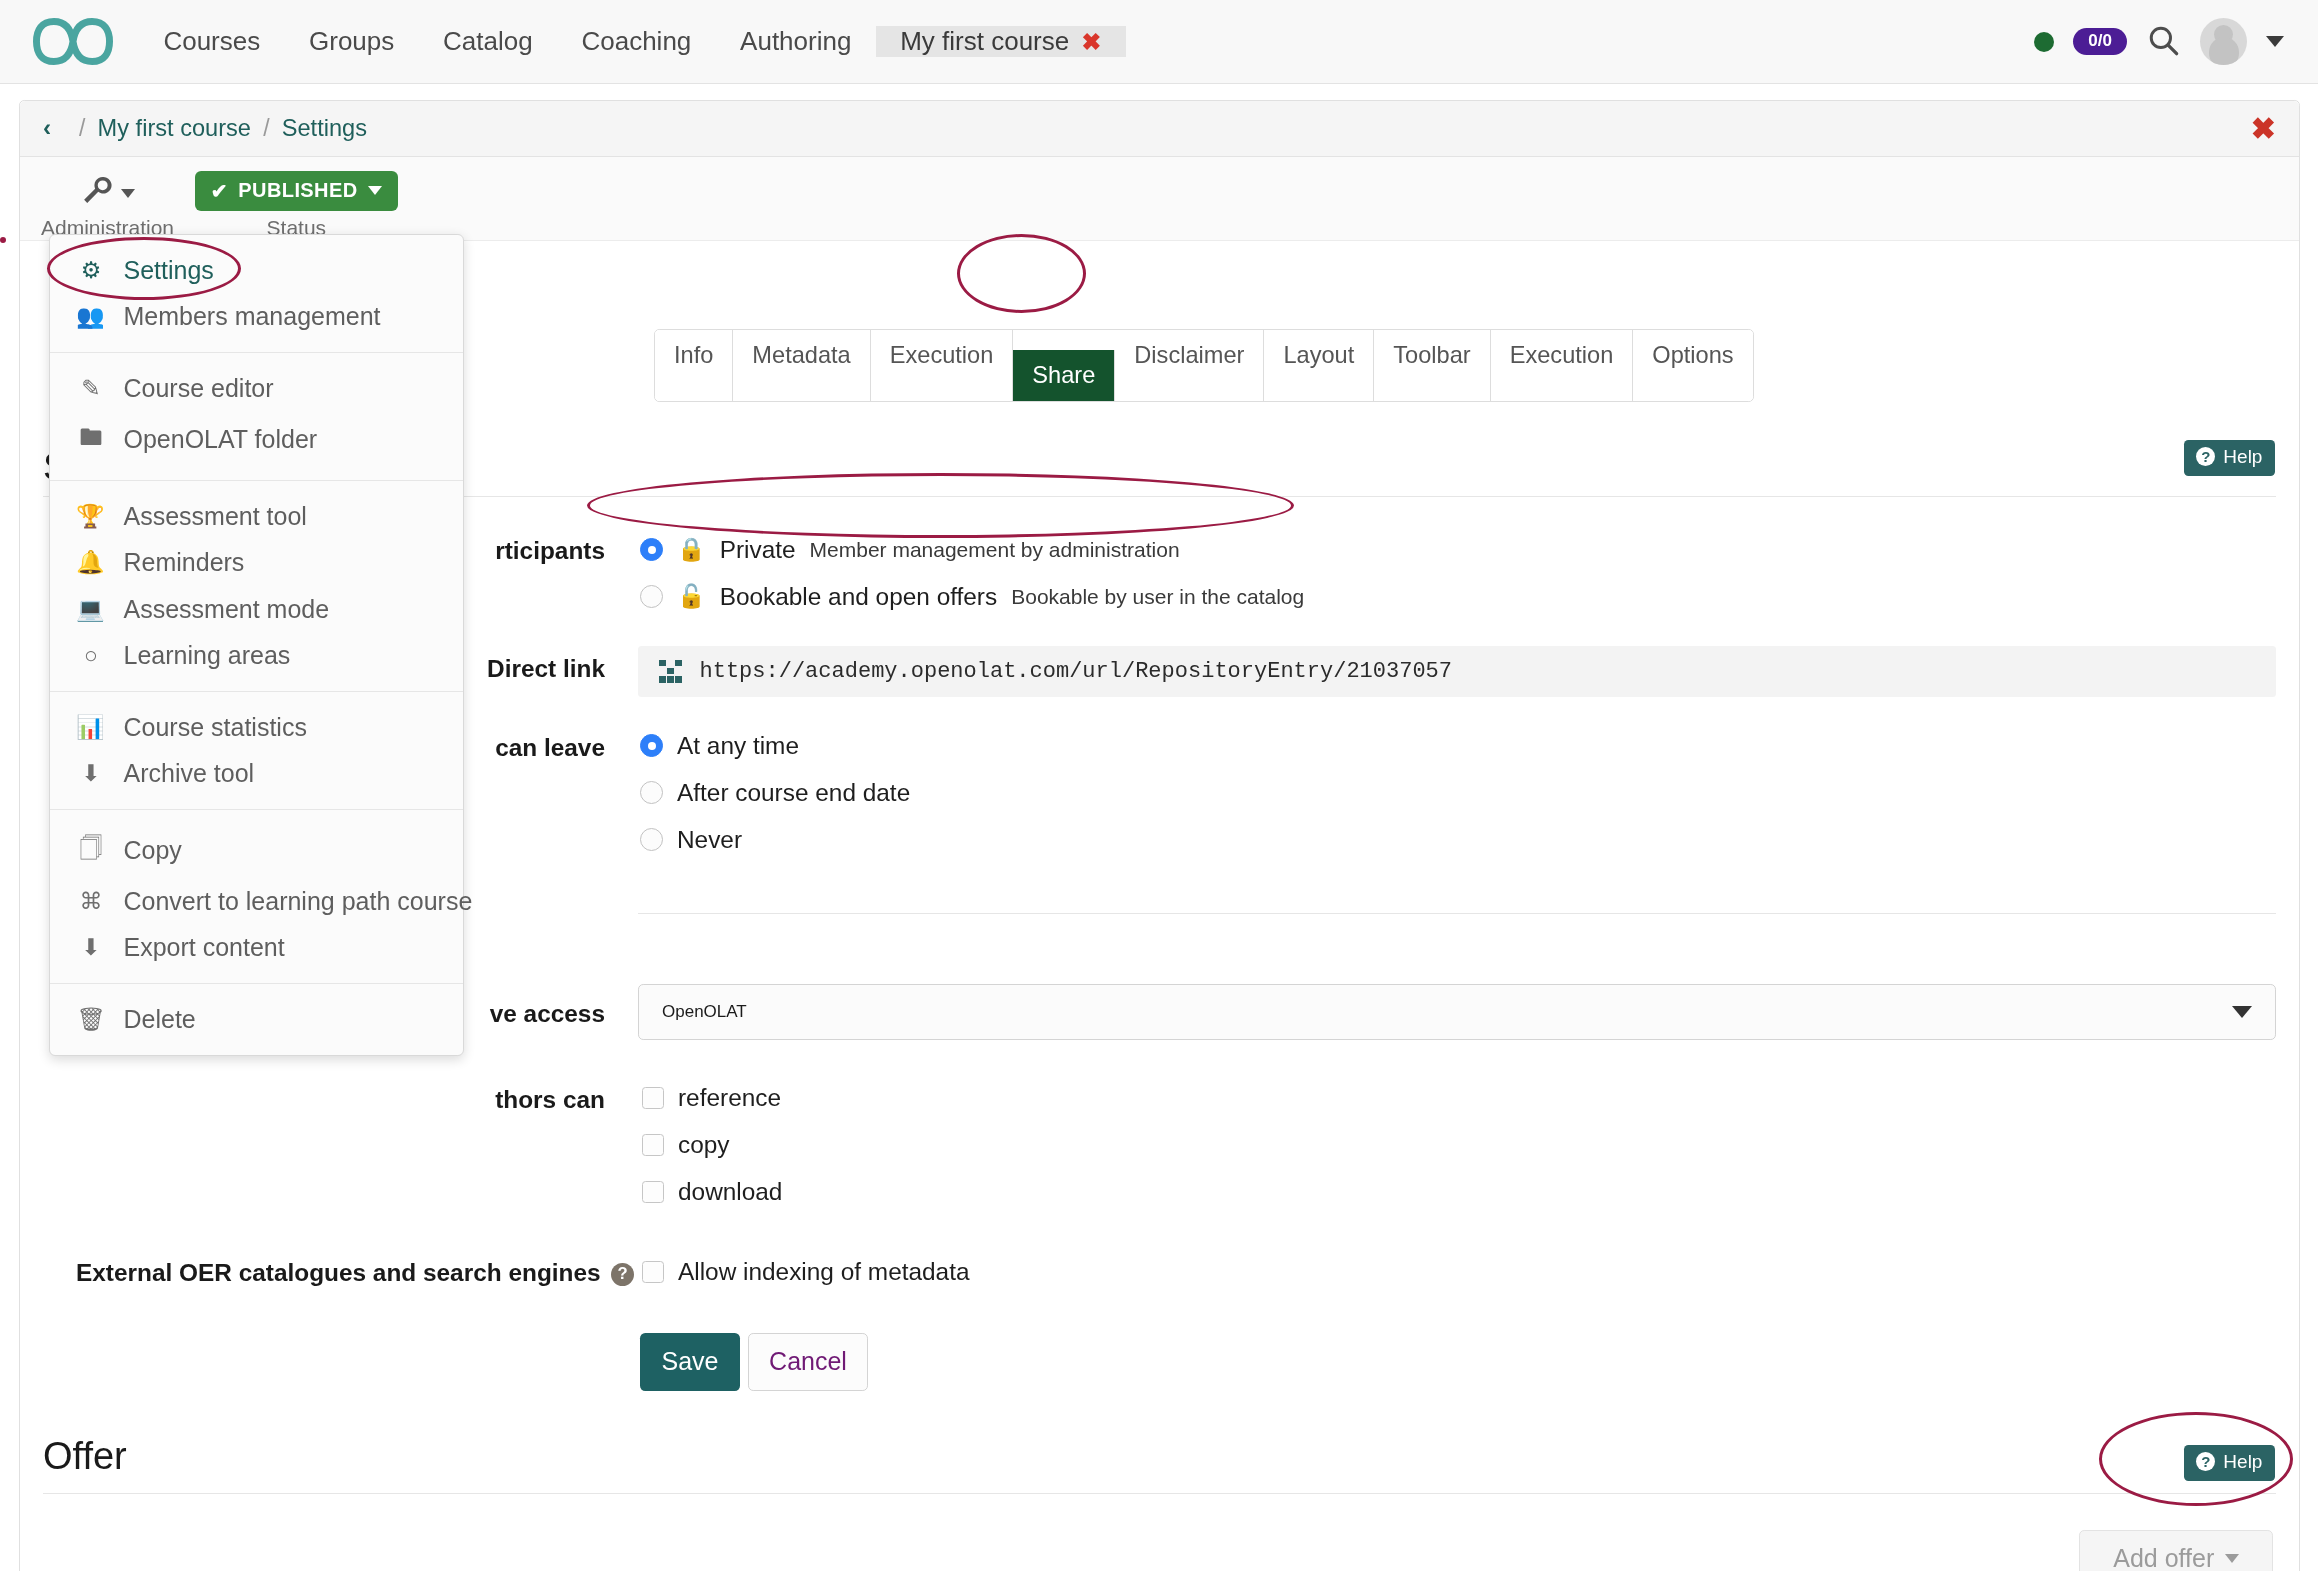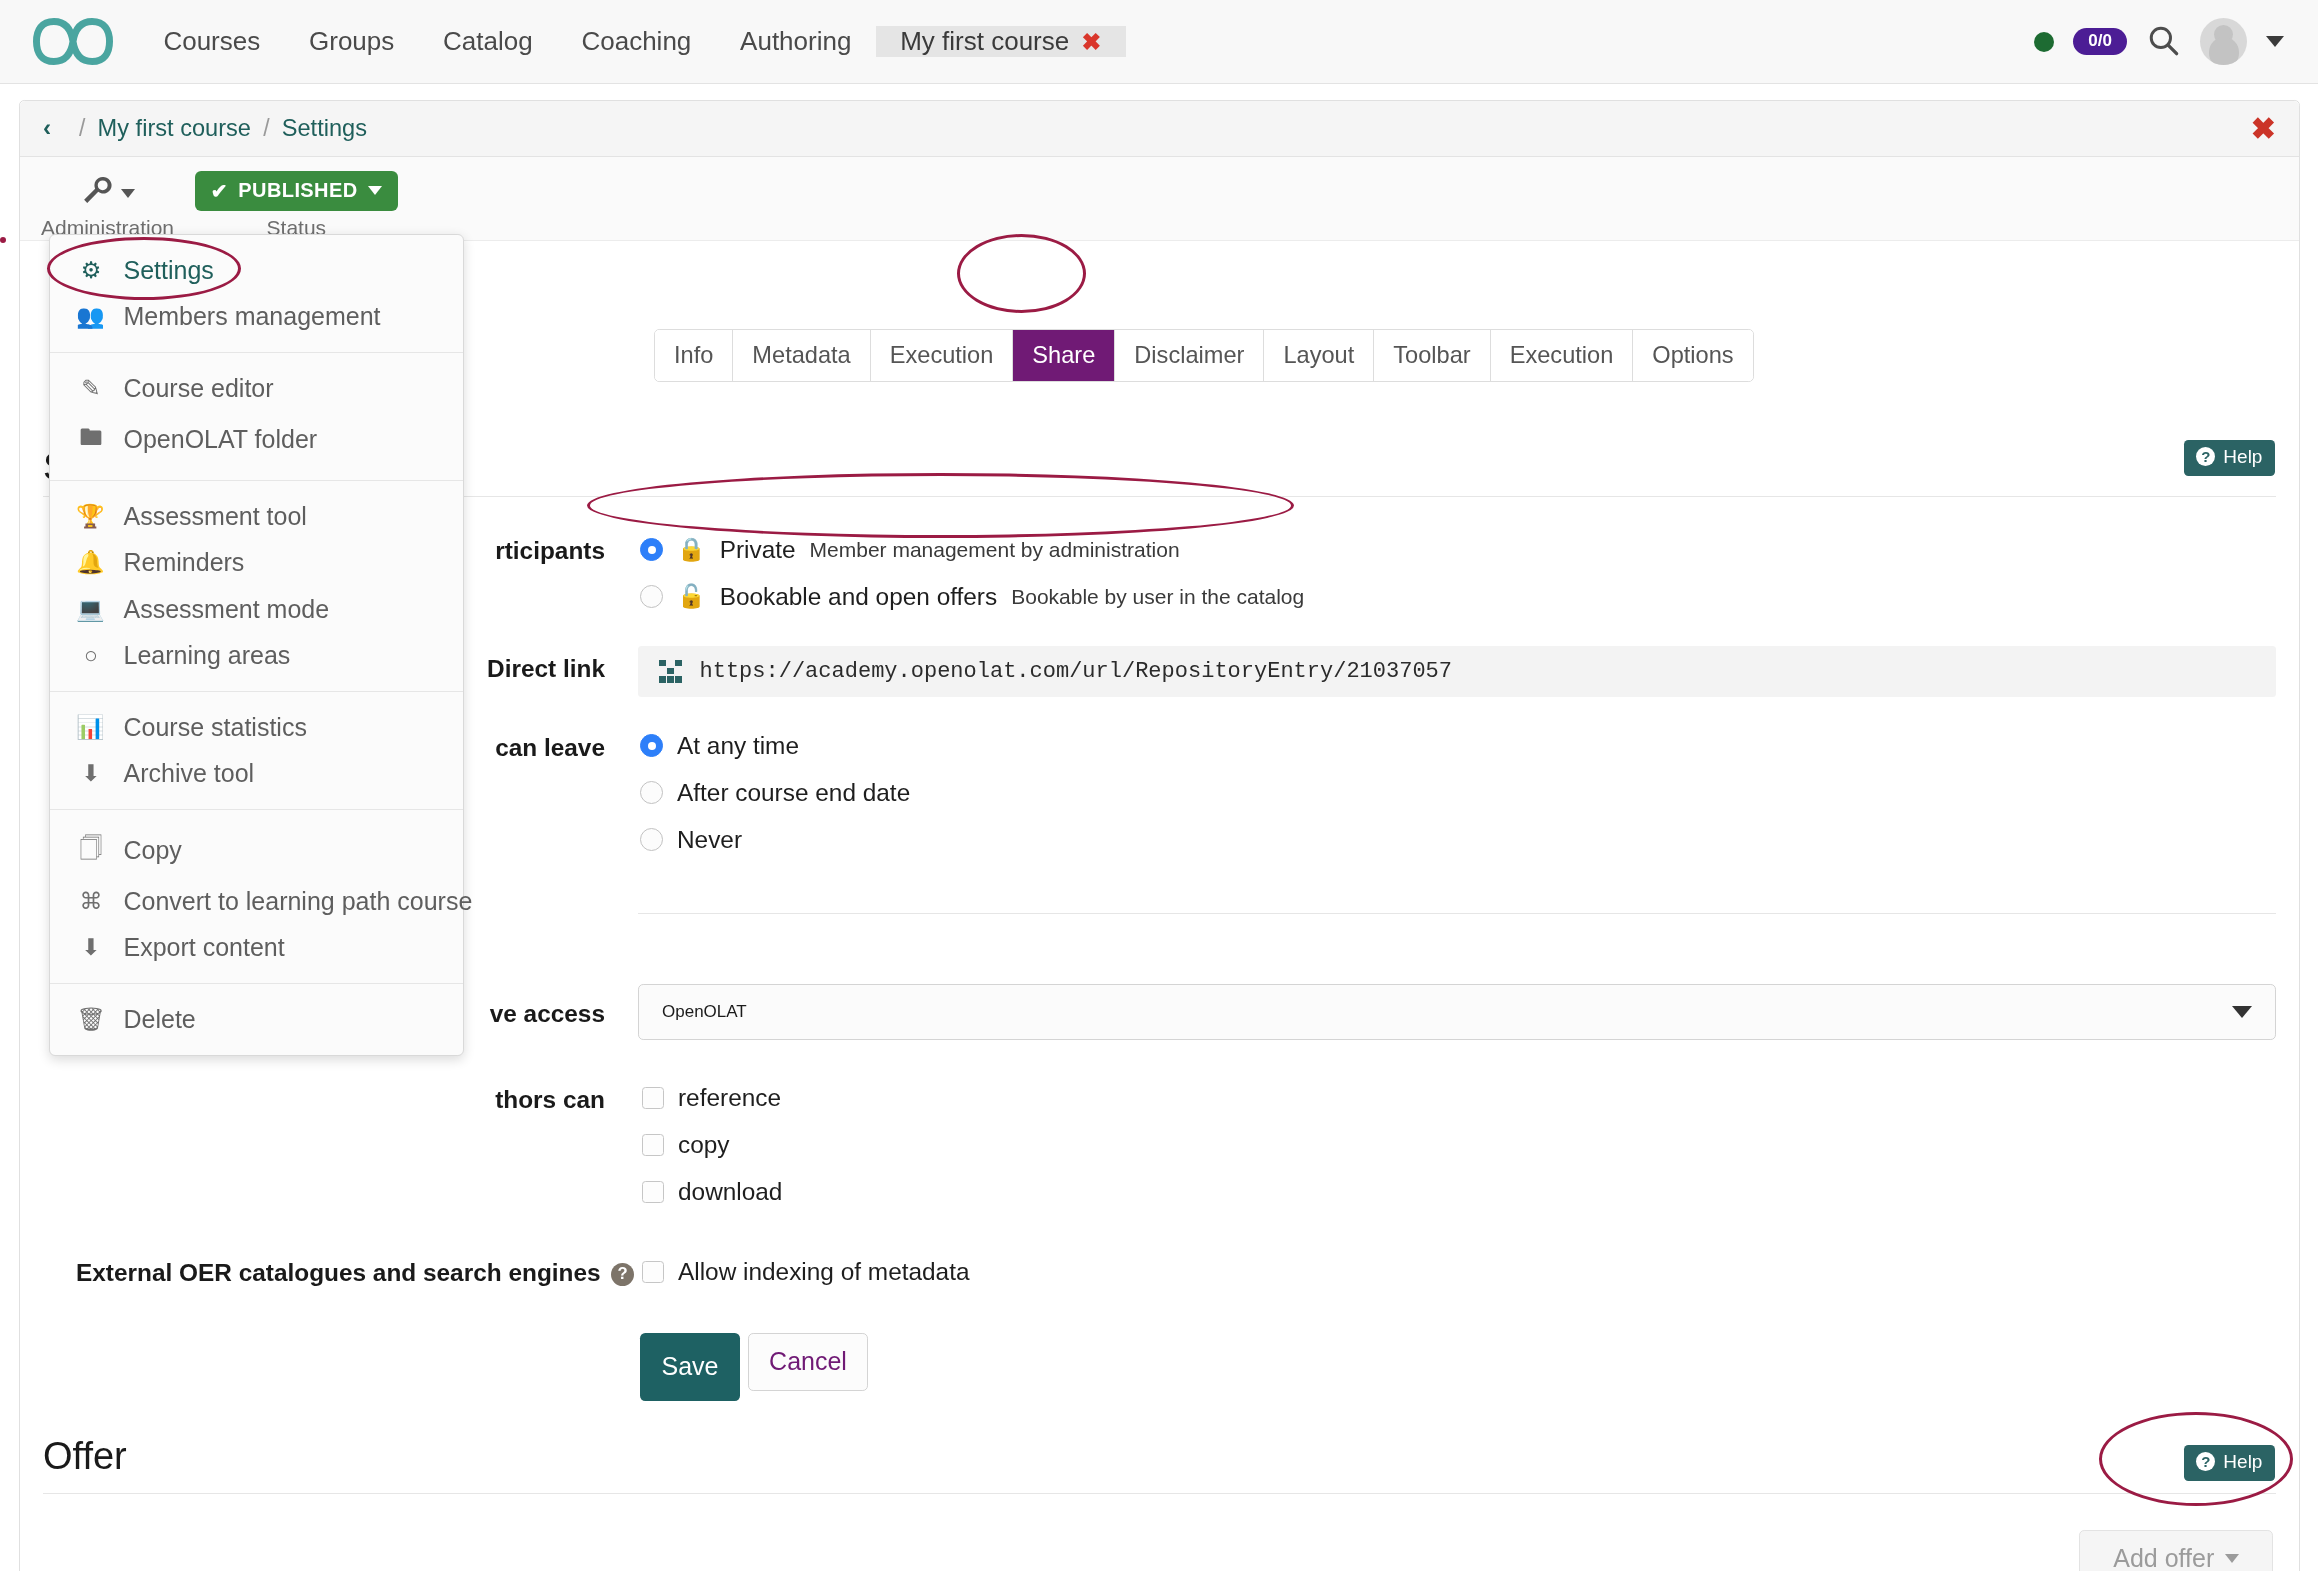--- a/index.html
+++ b/index.html
@@ -161,21 +161,21 @@
   }
   .tab {
     padding: 12.2px 19px;
     font-size:23.6px;
     color:#555;
     border-right:0.9px solid #ddd;
     background:#fff;
     white-space:nowrap;
   }
   .tab:last-child { border-right:none; }
-  .tab.active { background:#701a75; color:#fff; }
+  .tab.active { background:#14532d; color:#fff;margin-top:20px; }
 
   
   .sect-title {
     position:absolute;
     font-size:38px; color:#1a1a1a;
     font-weight:normal;
   }
   .helpbtn {
     position:absolute;
     background:#2b6364; color:#fff;
@@ -500,21 +500,21 @@
   </div>
 
   <div class="form-label" style="left:56px; width:541px; top:1158px;">
     <span>External OER catalogues and search engines</span><span class="qhelp">?</span>
   </div>
   <div class="opt-row" style="left:622px; top:1157px;">
     <span class="checkbox"></span>
     <span>Allow indexing of metadata</span>
   </div>
 
-  <div class="btn primary" style="left:620px; top:1232px; width:100px; height:68px;">Save</div>
+  <div class="btn primary" style="left:620px; top:1232px; width:100px; height:58px;">Save</div>
   <div class="btn default" style="left:728px; top:1232px; width:120px; height:58px;">Cancel</div>
 
   <div class="sect-title" style="left:23px; top:1334px;">Offer</div>
   <div class="helpbtn" style="right:24.4px; top:1344px;">
     <span class="qmark">?</span>
     <span>Help</span>
   </div>
   <div class="hr-rule" style="left:23px; right:23px; top:1392px;"></div>
 
   <div class="btn ghost" style="right:26px; top:1429px; width:194px; height:58px;">

